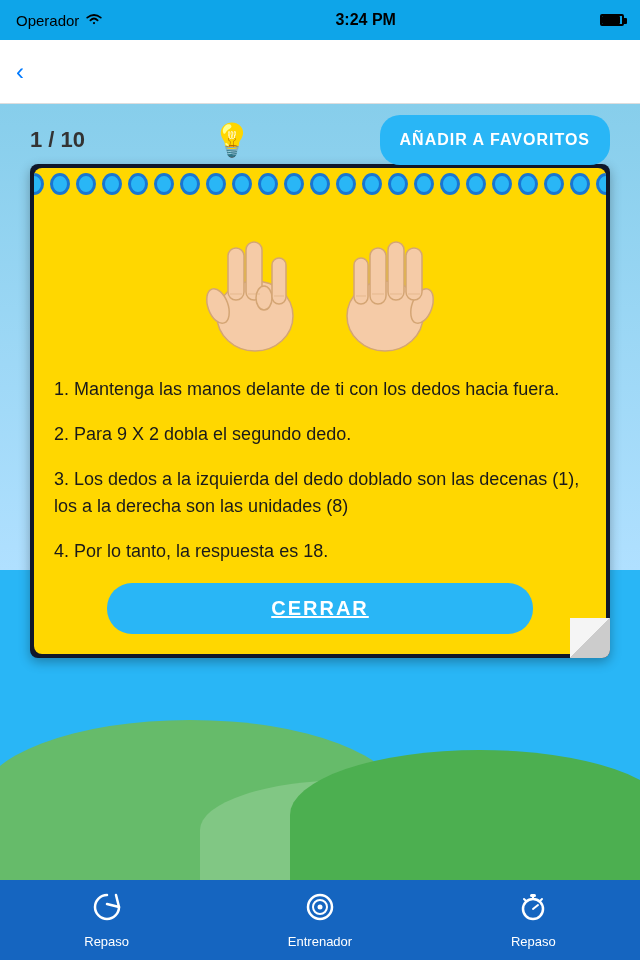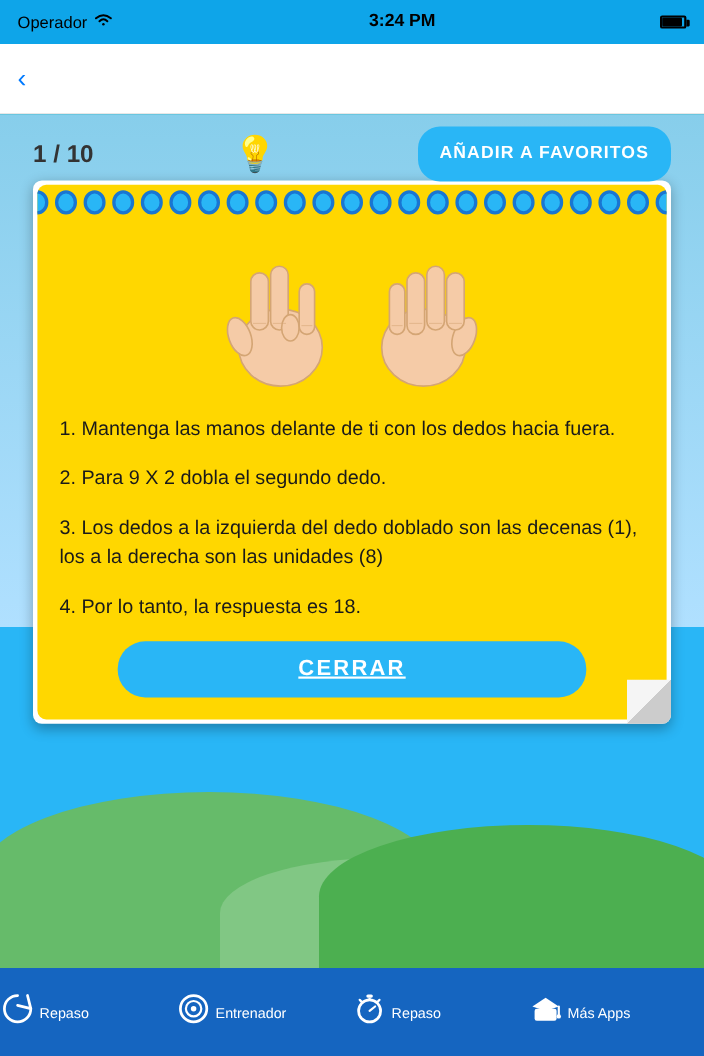--- a/index.html
+++ b/index.html
@@ -128,21 +128,21 @@
       background: #81C784;
       border-radius: 50% 50% 0 0;
     }
 
     
     .card-container {
       position: absolute;
       top: 10px;
       left: 30px;
       right: 30px;
-      background: #ffffff;
+      background: #0f172a;
       border-radius: 8px;
       padding: 4px;
       z-index: 5;
       box-shadow: 0 4px 12px rgba(0,0,0,0.3);
     }
 
     
     .spiral-top {
       width: 100%;
       height: 32px;
@@ -258,21 +258,21 @@
       width: 100%;
       height: 80px;
       background: #1565C0;
       display: flex;
       align-items: center;
       justify-content: space-around;
       padding: 0;
     }
     .tab-item {
       display: flex;
-      flex-direction: row;
+      flex-direction: column;
       align-items: center;
       gap: 4px;
       color: white;
       cursor: pointer;
       flex: 1;
     }
     .tab-icon {
       font-size: 28px;
       color: white;
     }
@@ -446,26 +446,14 @@
         <rect x="13" y="3" width="6" height="3" rx="1.5" fill="white"></rect>
         <line x1="16" y1="6" x2="16" y2="9" stroke="white" stroke-width="2"></line>
         <line x1="16" y1="18" x2="21" y2="14" stroke="white" stroke-width="2" stroke-linecap="round"></line>
         <line x1="7" y1="8" x2="9.5" y2="10.5" stroke="white" stroke-width="2" stroke-linecap="round"></line>
         <line x1="25" y1="8" x2="22.5" y2="10.5" stroke="white" stroke-width="2" stroke-linecap="round"></line>
       </svg>
     </span>
     <span class="tab-label">Repaso</span>
   </div>
 
-  <div class="tab-item">
-    <span class="tab-icon">
-      <svg width="32" height="32" viewBox="0 0 32 32" fill="none" xmlns="http://www.w3.org/2000/svg">
-
-        <rect x="6" y="16" width="20" height="11" rx="2" fill="white"></rect>
-        <polygon points="16,6 4,14 16,18 28,14" fill="white"></polygon>
-        <line x1="28" y1="14" x2="28" y2="22" stroke="white" stroke-width="2" stroke-linecap="round"></line>
-        <circle cx="28" cy="23" r="2" fill="white"></circle>
-      </svg>
-    </span>
-    <span class="tab-label">Más Apps</span>
-  </div>
 
 </div>
 
 </body></html>

